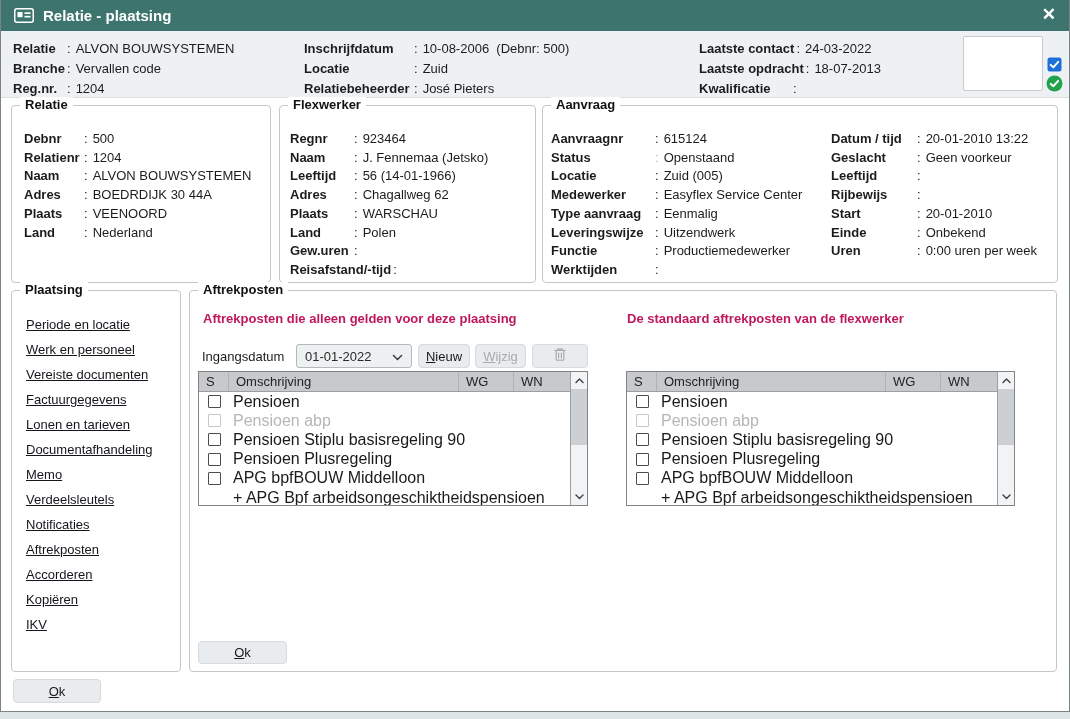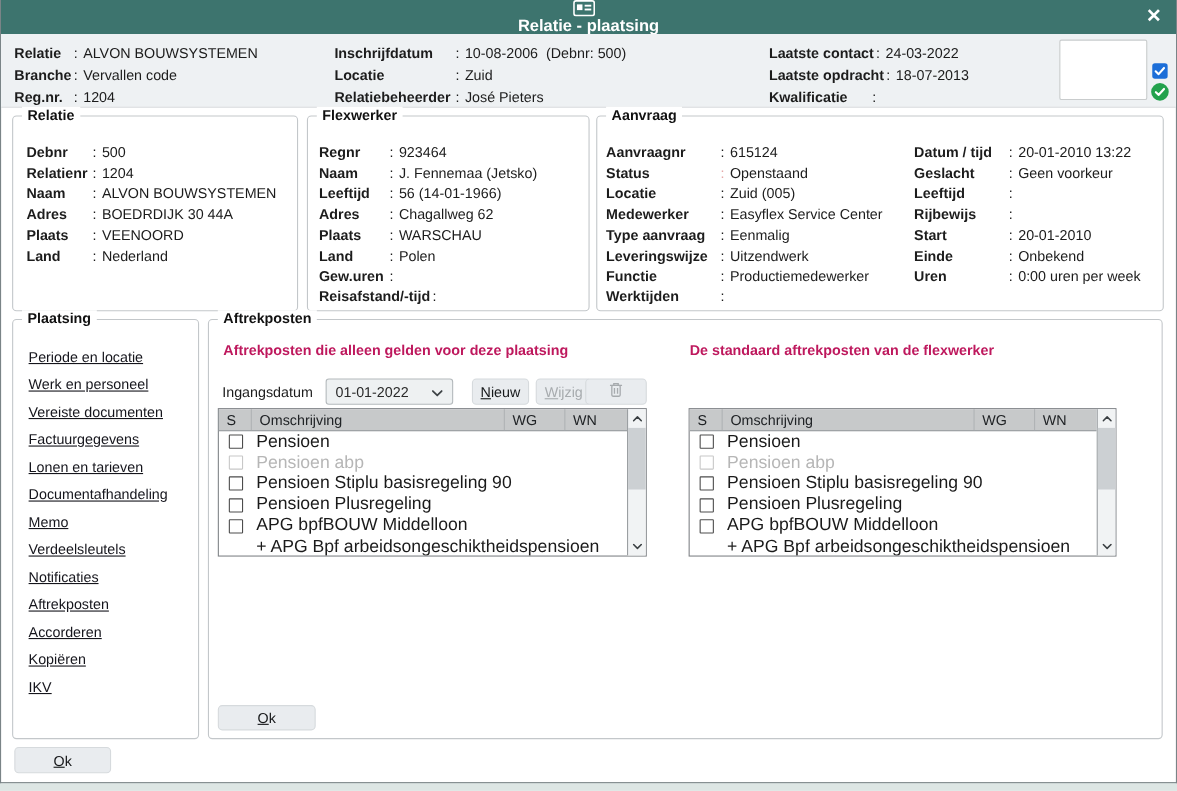--- a/index.html
+++ b/index.html
@@ -3,21 +3,21 @@
 <meta charset="utf-8">
 <style>
   * { box-sizing: border-box; margin: 0; padding: 0; cursor: default; }
   body { font-family: "Liberation Sans", sans-serif; }
   #screen { position: relative; width: 1070px; height: 719px; background: #dde6e4; }
   #window { position: absolute; left: 0; top: 0; width: 1070px; height: 712px;
             background: #fff; border: 1px solid #7a8487; border-top: none; overflow: hidden; }
 
   
   .titlebar { position: absolute; left: -1px; top: 0; width: 1070px; height: 31px;
-              background: #3d746e; display: flex; align-items: center; padding: 0 14px; flex-direction: column; }
+              background: #3d746e; display: flex; align-items: center; padding: 0 14px; }
   .titlebar .ticon { display: flex; margin-right: 9px; }
   .titlebar .ttext { color: #fff; font-size: 15px; font-weight: bold; }
   .close-btn { position: absolute; right: 14px; top: 4px; color: #fff; font-size: 17px;
                font-weight: bold; line-height: 22px; }
 
   
   .infobar { position: absolute; left: 0; top: 31px; width: 1068px; height: 67px;
              background: #eef1f3; border-bottom: 1px solid #dcdfe1; }
   .icol { position: absolute; top: 8px; }
   .icol .frow { line-height: 20px; }
@@ -69,22 +69,22 @@
   .ingang-label { position: absolute; left: 12px; top: 58px; font-size: 13px; color: #1c1c1c; }
   .dropdown { position: absolute; left: 106px; top: 53px; width: 116px; height: 24px;
               background: #eef1f2; border: 1px solid #b4b9bc; border-radius: 3px;
               display: flex; align-items: center; justify-content: space-between;
               padding: 0 8px; font-size: 13px; color: #2a2a2a; }
   .btn { position: absolute; height: 24px; background: #e9ecef; border: 1px solid #d6dadd;
          border-radius: 4px; font-size: 13px; color: #16181a; font-family: inherit;
          display: flex; align-items: center; justify-content: center; }
   .btn u { text-decoration: underline; }
   .btn.disabled { color: #a7abae; }
-  .btn-nieuw  { left: 239px; top: 53px; width: 52px; }
-  .btn-wijzig { left: 285px; top: 53px; width: 51px; margin-left: 12px; }
+  .btn-nieuw  { left: 228px; top: 53px; width: 52px; }
+  .btn-wijzig { left: 285px; top: 53px; width: 51px; }
   .btn-trash  { left: 342px; top: 53px; width: 56px; }
   .btn-ok-inner { left: 8px; top: 350px; width: 89px; height: 23px; }
   .btn-ok-footer { left: 12px; top: 679px; width: 88px; height: 24px; }
 
   
   .atable { position: absolute; top: 80px; height: 135px; display: flex;
             border: 1px solid #808488; background: #fff; }
   .atable.lft { left: 8px;   width: 390px; }
   .atable.rgt { left: 436px; width: 389px; }
   .atable .main { flex: 1; display: flex; flex-direction: column; min-width: 0; }

